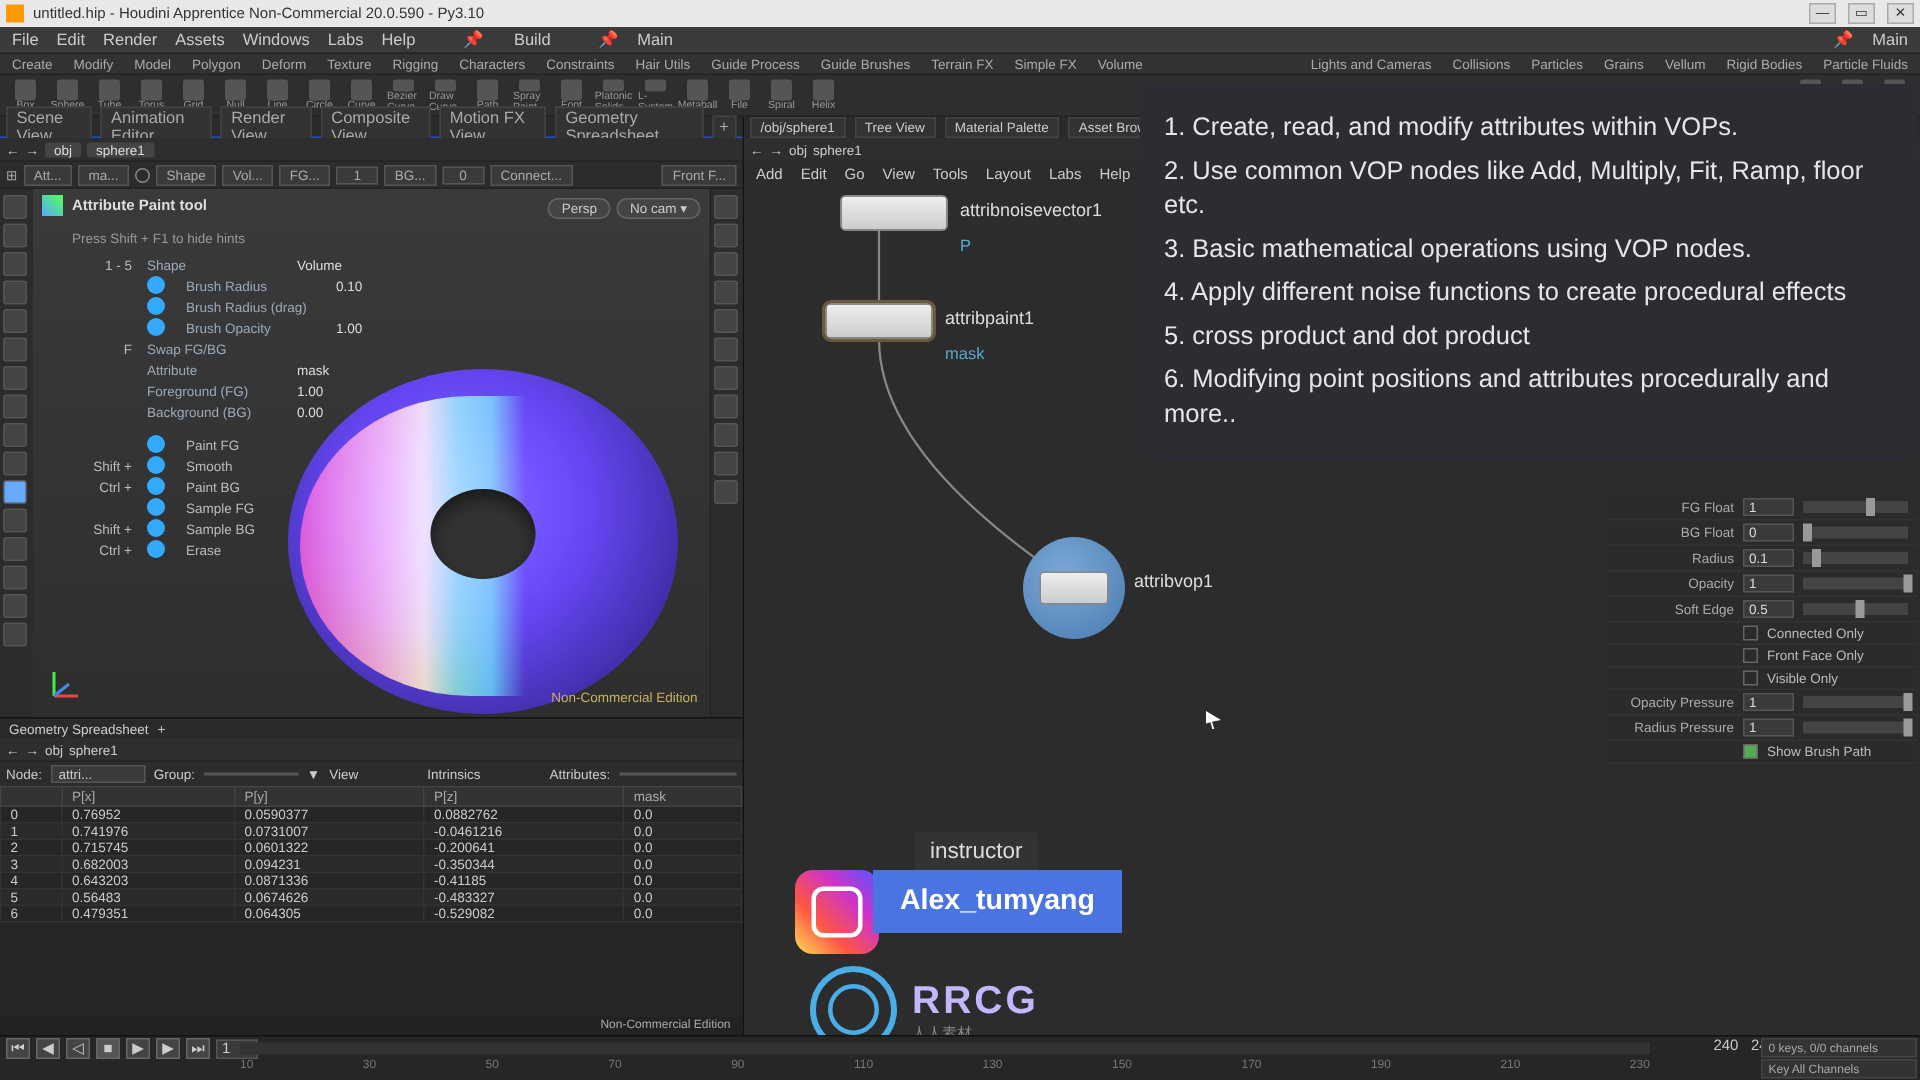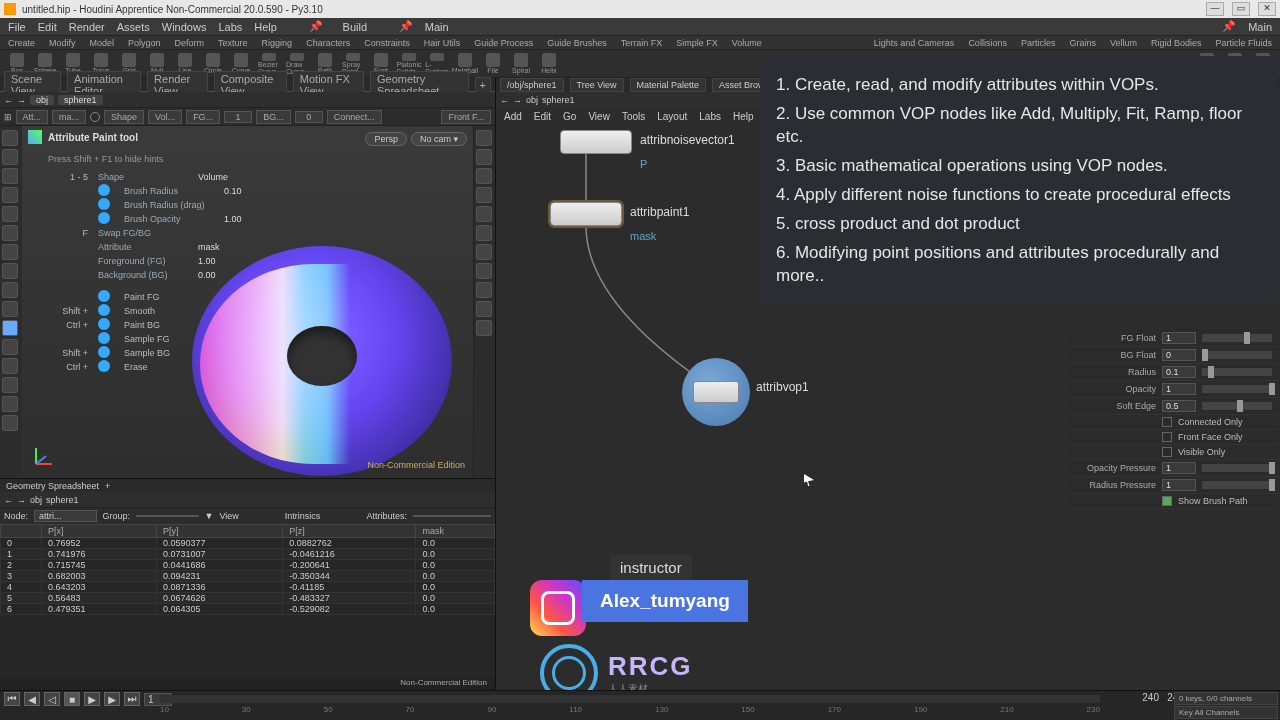--- a/index.html
+++ b/index.html
@@ -474,21 +474,21 @@
         <tr>
               <td>1</td>
               <td>0.741976</td>
               <td>0.0731007</td>
               <td>-0.0461216</td>
               <td>0.0</td>
             </tr>
         <tr>
               <td>2</td>
               <td>0.715745</td>
-              <td>0.0441686</td>
+              <td>0.0601322</td>
               <td>-0.200641</td>
               <td>0.0</td>
             </tr>
         <tr>
               <td>3</td>
               <td>0.682003</td>
               <td>0.094231</td>
               <td>-0.350344</td>
               <td>0.0</td>
             </tr>

